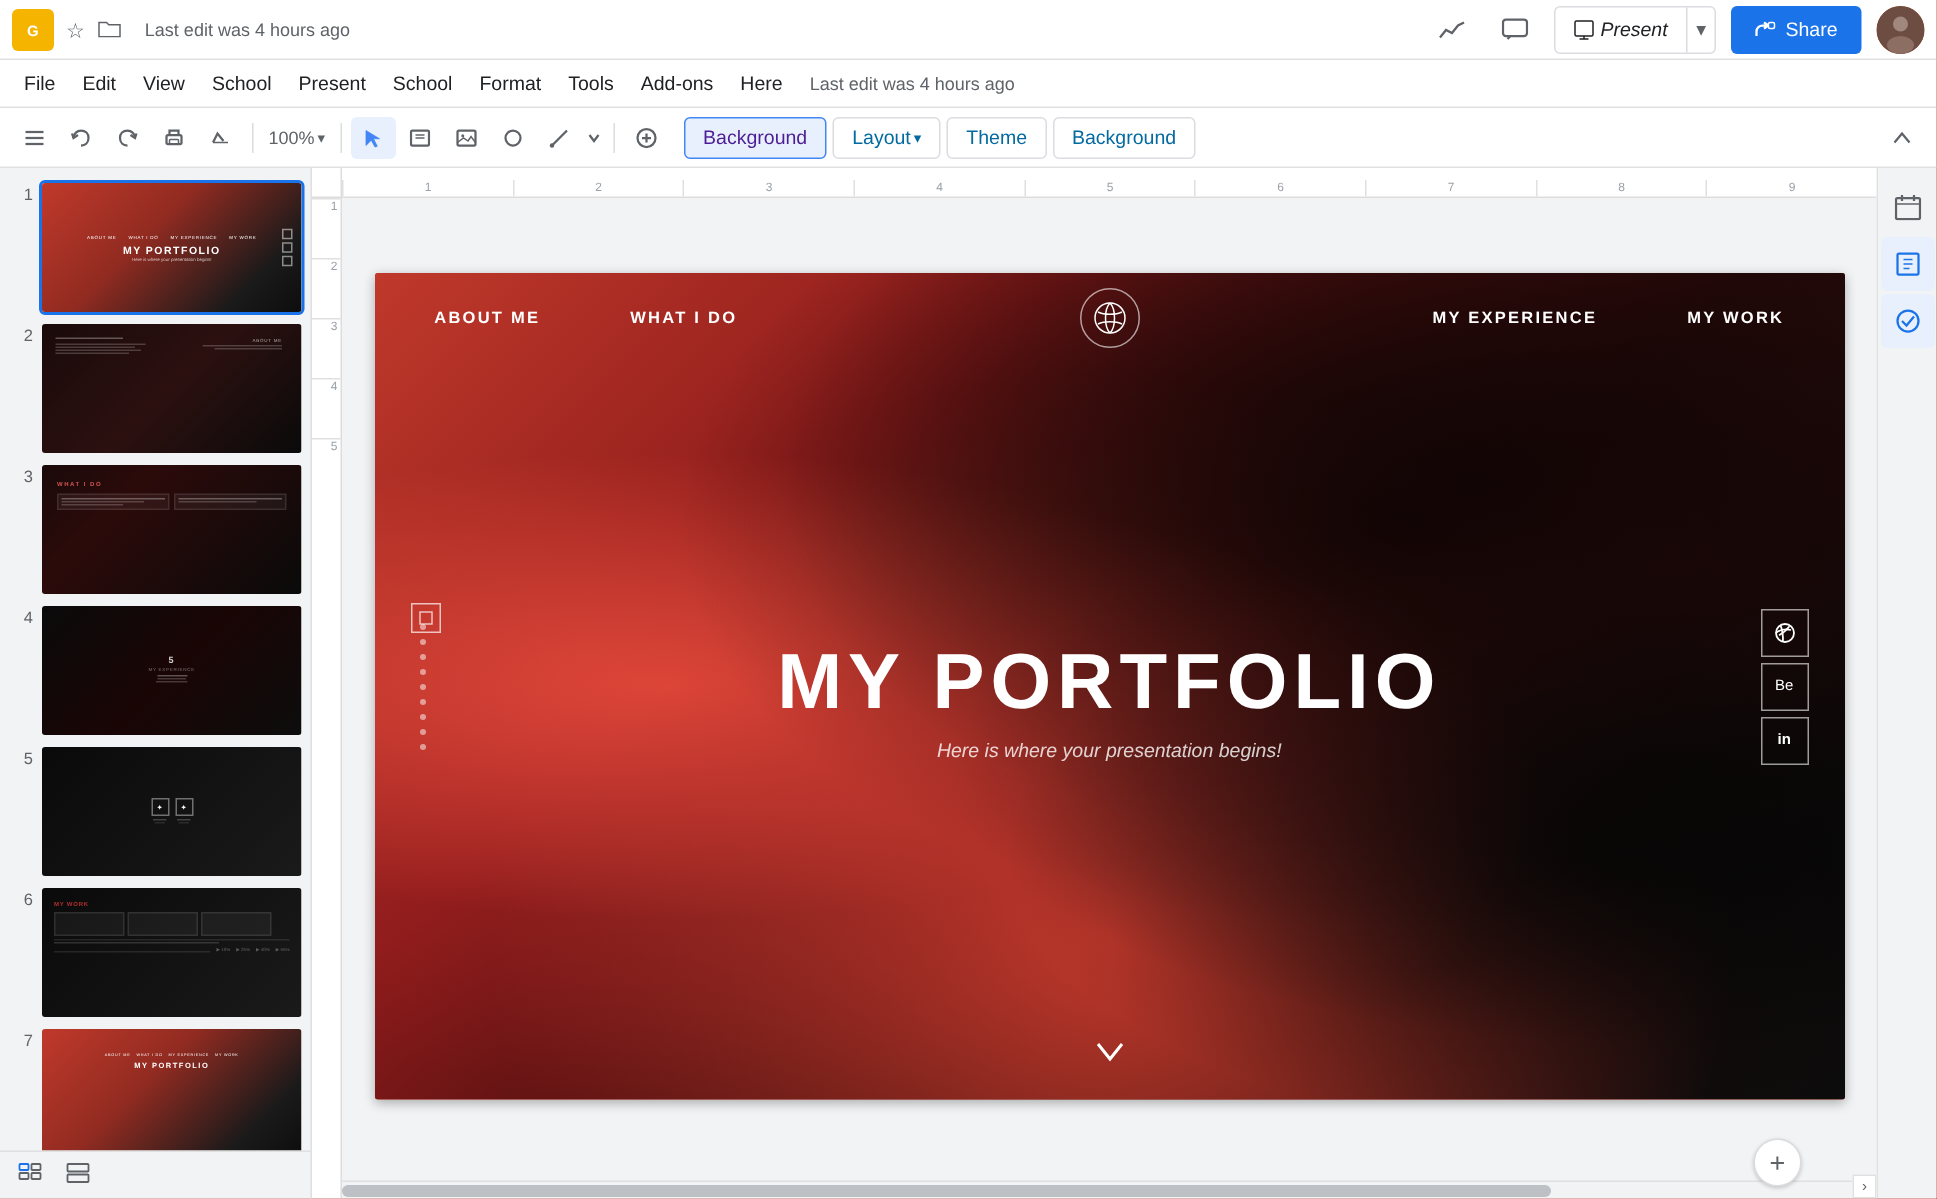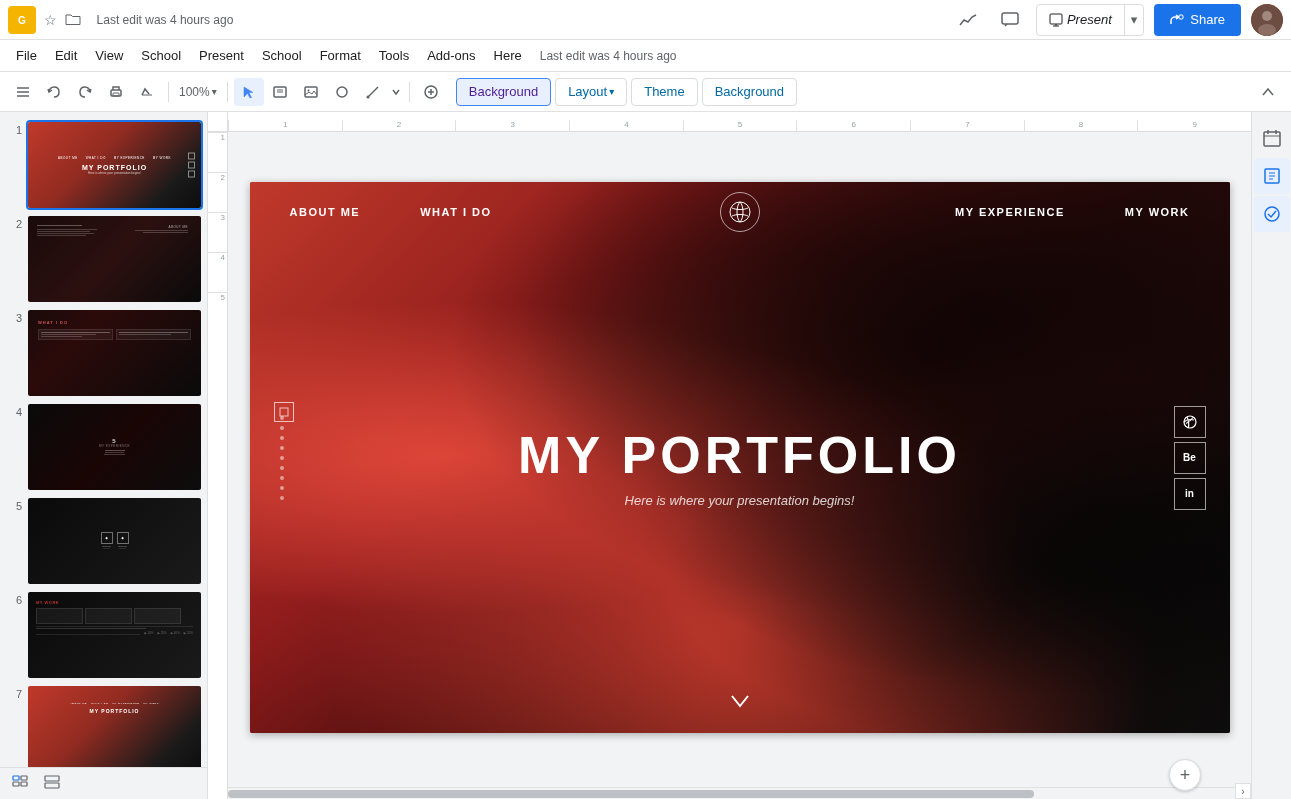--- a/index.html
+++ b/index.html
@@ -778,21 +778,21 @@
         <div class="slide-social">
           <div class="social-icon">
             <svg width="16" height="16" viewBox="0 0 16 16" fill="none" stroke="white" stroke-width="1.2">
               <circle cx="8" cy="8" r="6"></circle>
               <path d="M2 8 C4 6 8 5 12 6"></path>
               <path d="M5 3 C6 5 7 10 6.5 14"></path>
               <path d="M11 3.5 C9 6 7 8 4 9.5"></path>
             </svg>
           </div>
           <div class="social-icon">
-            <span style="font-size:10px;font-weight:bold;color:white;">Be</span>
+            <span style="font-size:10px;font-weight:normal;color:white;">Be</span>
           </div>
           <div class="social-icon">
             <span style="font-size:10px;font-weight:bold;color:white;">in</span>
           </div>
         </div>
 
         <div class="slide-chevron">
           <svg width="20" height="14" viewBox="0 0 20 14" fill="none" stroke="white" stroke-width="2">
             <polyline points="2,2 10,12 18,2"></polyline>
           </svg>

